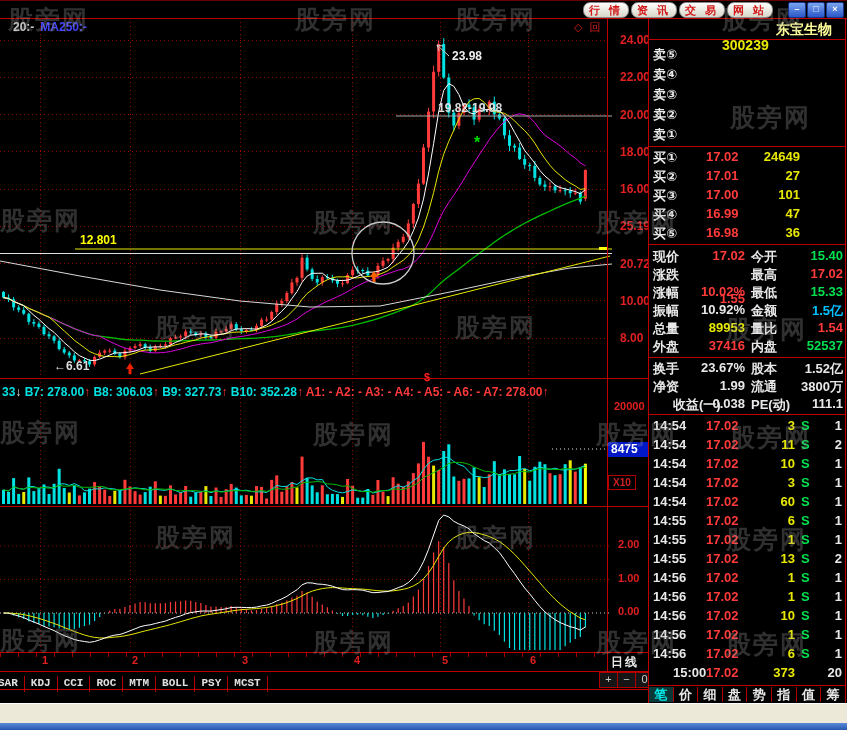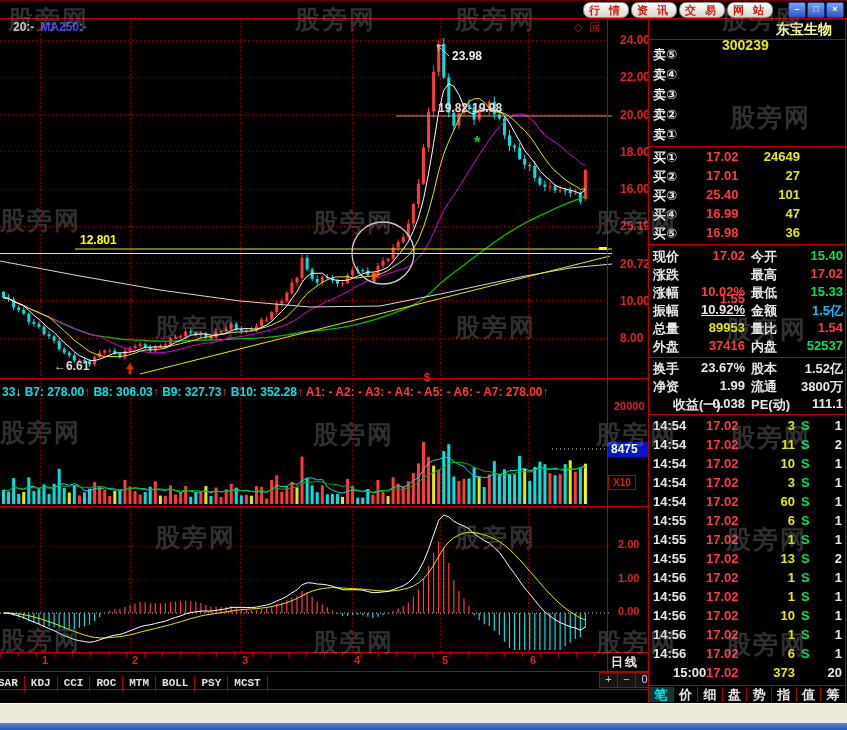--- a/index.html
+++ b/index.html
@@ -655,21 +655,21 @@
         <span class="qs r" style="left: 58px; width: 42px; text-align: left;">17.02</span>
         <span class="qs y" style="left: 100px; width: 52px; text-align: right;">24649</span>
       </div>
       <div class="qrow" style="top: 167px;">
         <span class="qs w" style="left: 5px;">买②</span>
         <span class="qs r" style="left: 58px; width: 42px; text-align: left;">17.01</span>
         <span class="qs y" style="left: 100px; width: 52px; text-align: right;">27</span>
       </div>
       <div class="qrow" style="top: 186px;">
         <span class="qs w" style="left: 5px;">买③</span>
-        <span class="qs r" style="left: 58px; width: 42px; text-align: left;">25.40</span>
+        <span class="qs r" style="left: 58px; width: 42px; text-align: left;">17.00</span>
         <span class="qs y" style="left: 100px; width: 52px; text-align: right;">101</span>
       </div>
       <div class="qrow" style="top: 205px;">
         <span class="qs w" style="left: 5px;">买④</span>
         <span class="qs r" style="left: 58px; width: 42px; text-align: left;">16.99</span>
         <span class="qs y" style="left: 100px; width: 52px; text-align: right;">47</span>
       </div>
       <div class="qrow" style="top: 224px;">
         <span class="qs w" style="left: 5px;">买⑤</span>
         <span class="qs r" style="left: 58px; width: 42px; text-align: left;">16.98</span>
@@ -688,21 +688,21 @@
         <span class="qs r" style="left: 138px; width: 57px; text-align: right;">17.02</span>
       </div>
       <div class="qrow" style="top: 283px;">
         <span class="qs w" style="left: 5px;">涨幅</span>
         <span class="qs r" style="left: 40px; width: 57px; text-align: right;">10.02%</span>
         <span class="qs w" style="left: 103px;">最低</span>
         <span class="qs g" style="left: 138px; width: 57px; text-align: right;">15.33</span>
       </div>
       <div class="qrow" style="top: 301px;">
         <span class="qs w" style="left: 5px;">振幅</span>
-        <span class="qs w" style="left: 40px; width: 57px; text-align: right; text-decoration: underline;">10.92%</span>
+        <span class="qs w" style="left: 40px; width: 57px; text-align: right;">10.92%</span>
         <span class="qs w" style="left: 103px;">金额</span>
         <span class="qs c" style="left: 138px; width: 57px; text-align: right;">1.5亿</span>
       </div>
       <div class="qrow" style="top: 319px;">
         <span class="qs w" style="left: 5px;">总量</span>
         <span class="qs y" style="left: 40px; width: 57px; text-align: right;">89953</span>
         <span class="qs w" style="left: 103px;">量比</span>
         <span class="qs r" style="left: 138px; width: 57px; text-align: right;">1.54</span>
       </div>
       <div class="qrow" style="top: 337px;">

